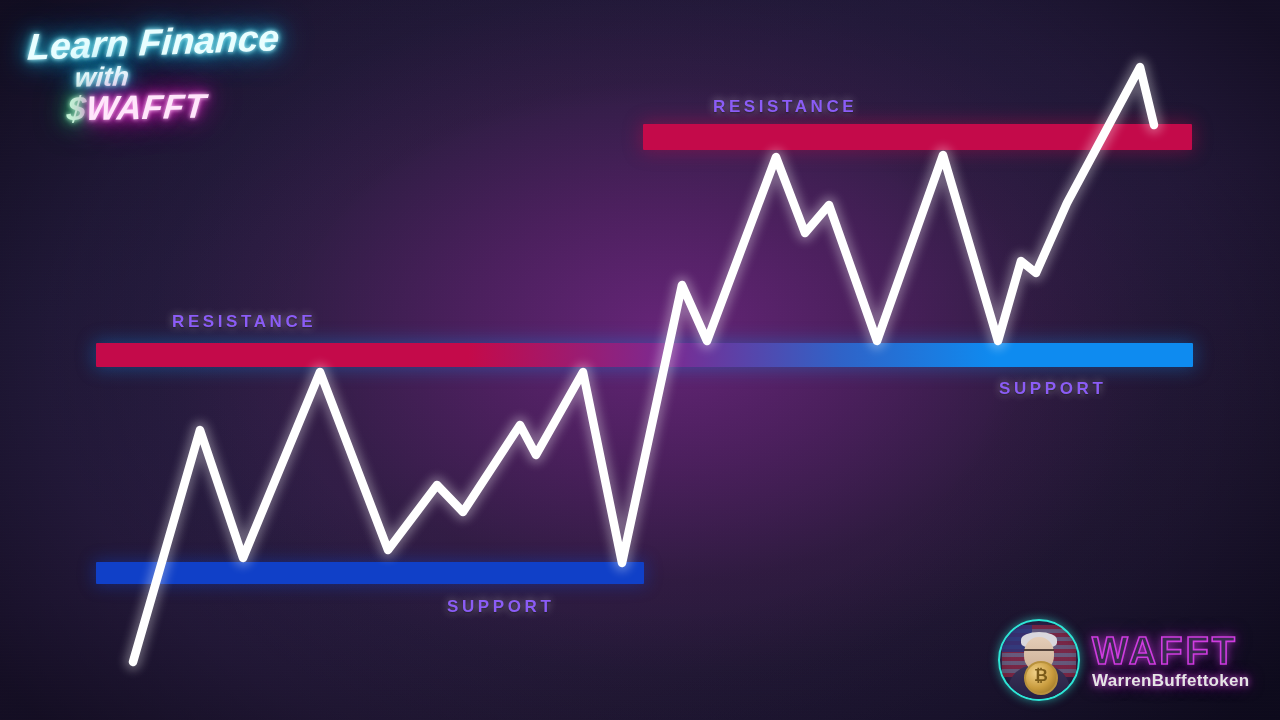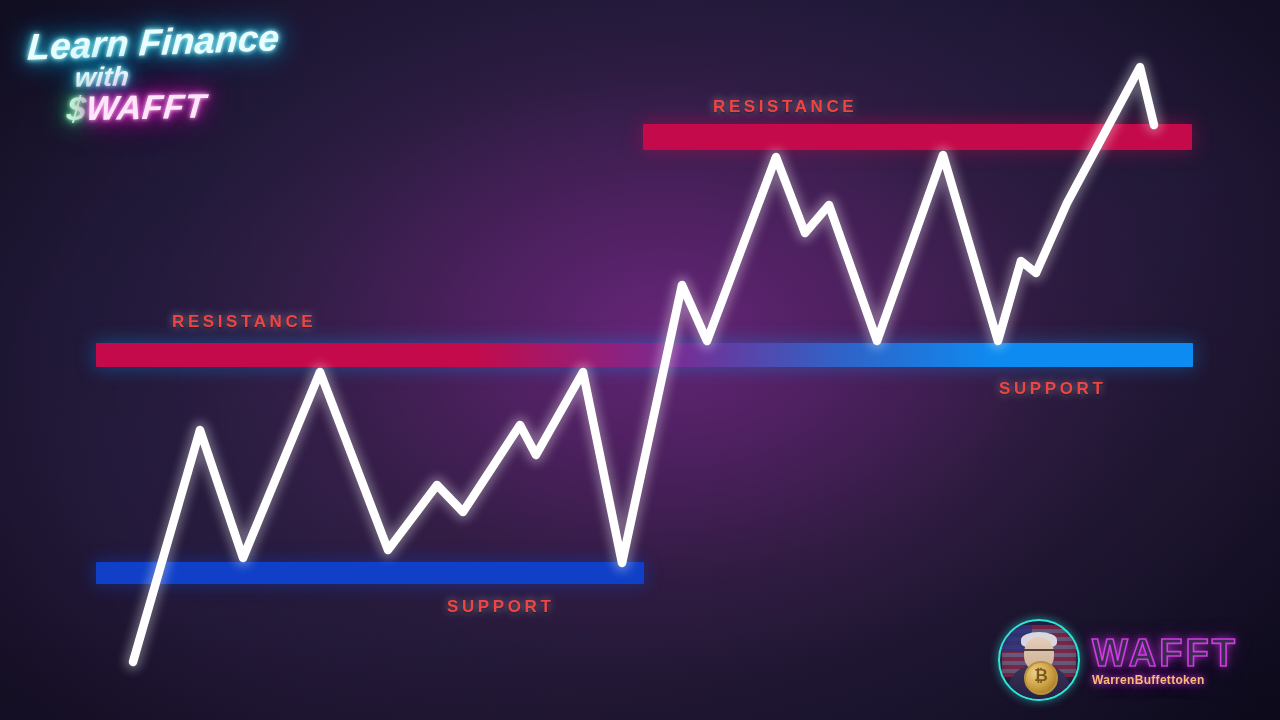--- a/index.html
+++ b/index.html
@@ -46,21 +46,21 @@
     position: absolute;
     border-radius: 1px;
   }
   .level-bar.glow-red   { box-shadow: 0 0 18px 2px rgba(196,10,74,0.40); }
   .level-bar.glow-blue  { box-shadow: 0 0 18px 2px rgba(14,139,240,0.35); }
   .level-bar.glow-dblue { box-shadow: 0 0 16px 2px rgba(16,64,200,0.40); }
 
   
   .lvl-label {
     position: absolute;
-    color: #ef4444;
+    color: #8b5cf6;
     font-size: 17px;
     font-weight: 700;
     letter-spacing: 3.6px;
     text-shadow: 0 0 9px rgba(255,255,255,0.45), 0 1px 2px rgba(0,0,0,0.6);
     white-space: nowrap;
     user-select: none;
   }
   
   #price-svg {
     position: absolute; inset: 0;
@@ -222,24 +222,24 @@
   #wm-title {
     font-size: 38px;
     font-weight: 700;
     letter-spacing: 3px;
     color: #3a2a50;
     -webkit-text-stroke: 1.6px #cf3ce0;
     text-shadow: 0 0 8px rgba(207,60,224,0.75), 0 0 18px rgba(150,20,180,0.55);
   }
   #wm-sub {
     margin-top: 2px;
-    font-size: 12px;
+    font-size: 17px;
     font-weight: 700;
     letter-spacing: 0.3px;
-    color: #fdba74;
+    color: #e5e5e5;
     text-shadow: 0 0 7px rgba(226,80,235,0.85), 0 0 16px rgba(160,25,180,0.6);
   }
 </style>
 </head>
 <body>
 
 <div id="stage">
 
   <div class="bg-base"></div>
   <div class="bg-vignette"></div>

